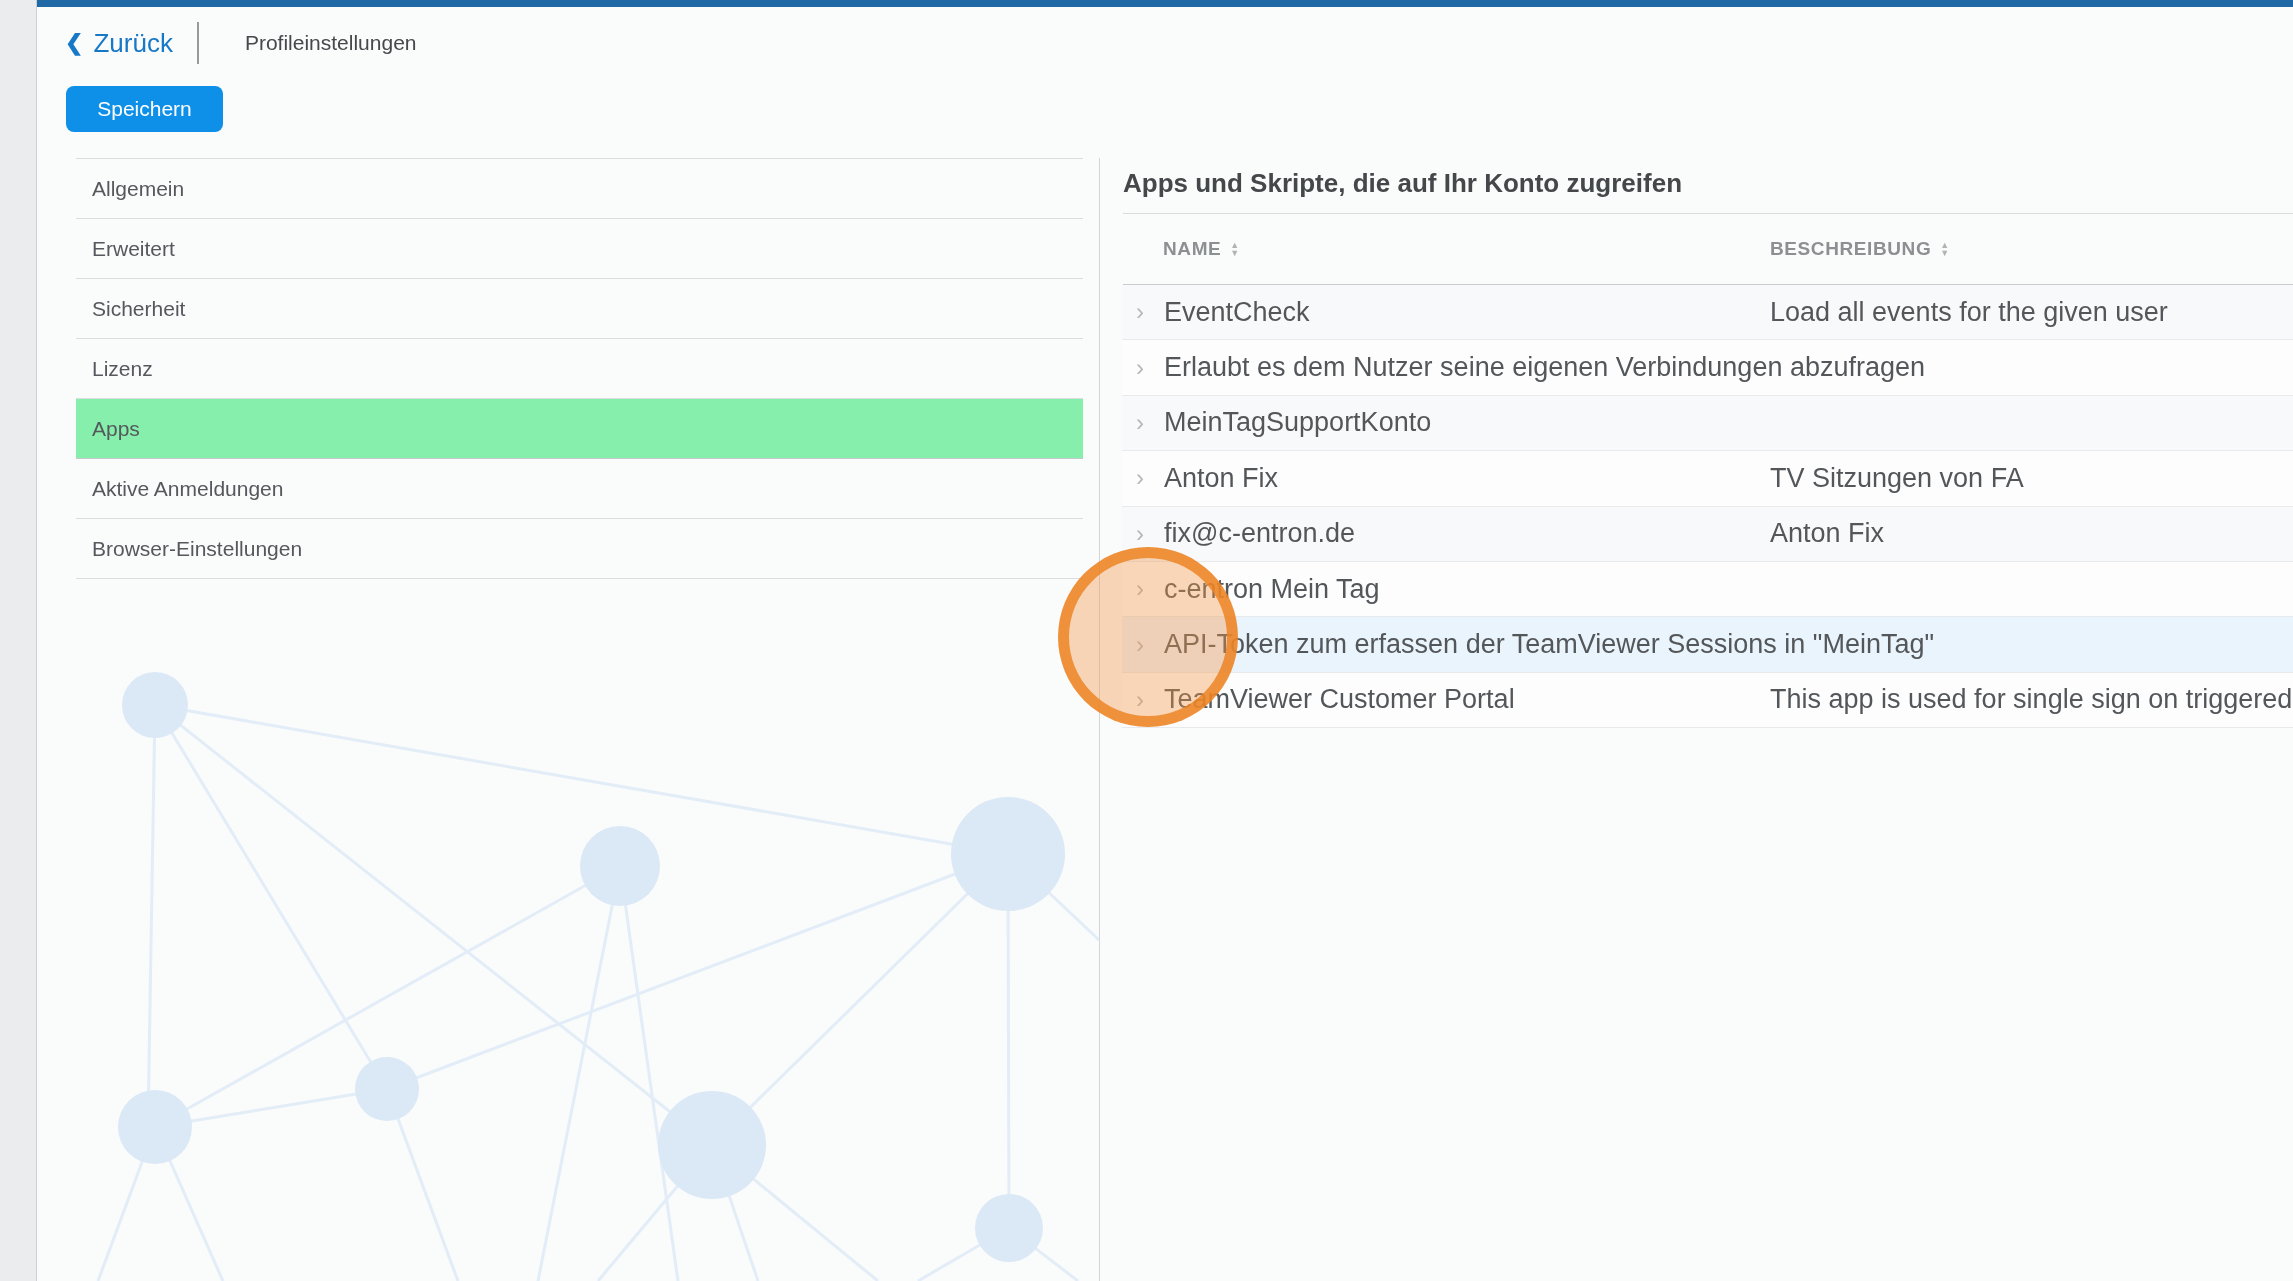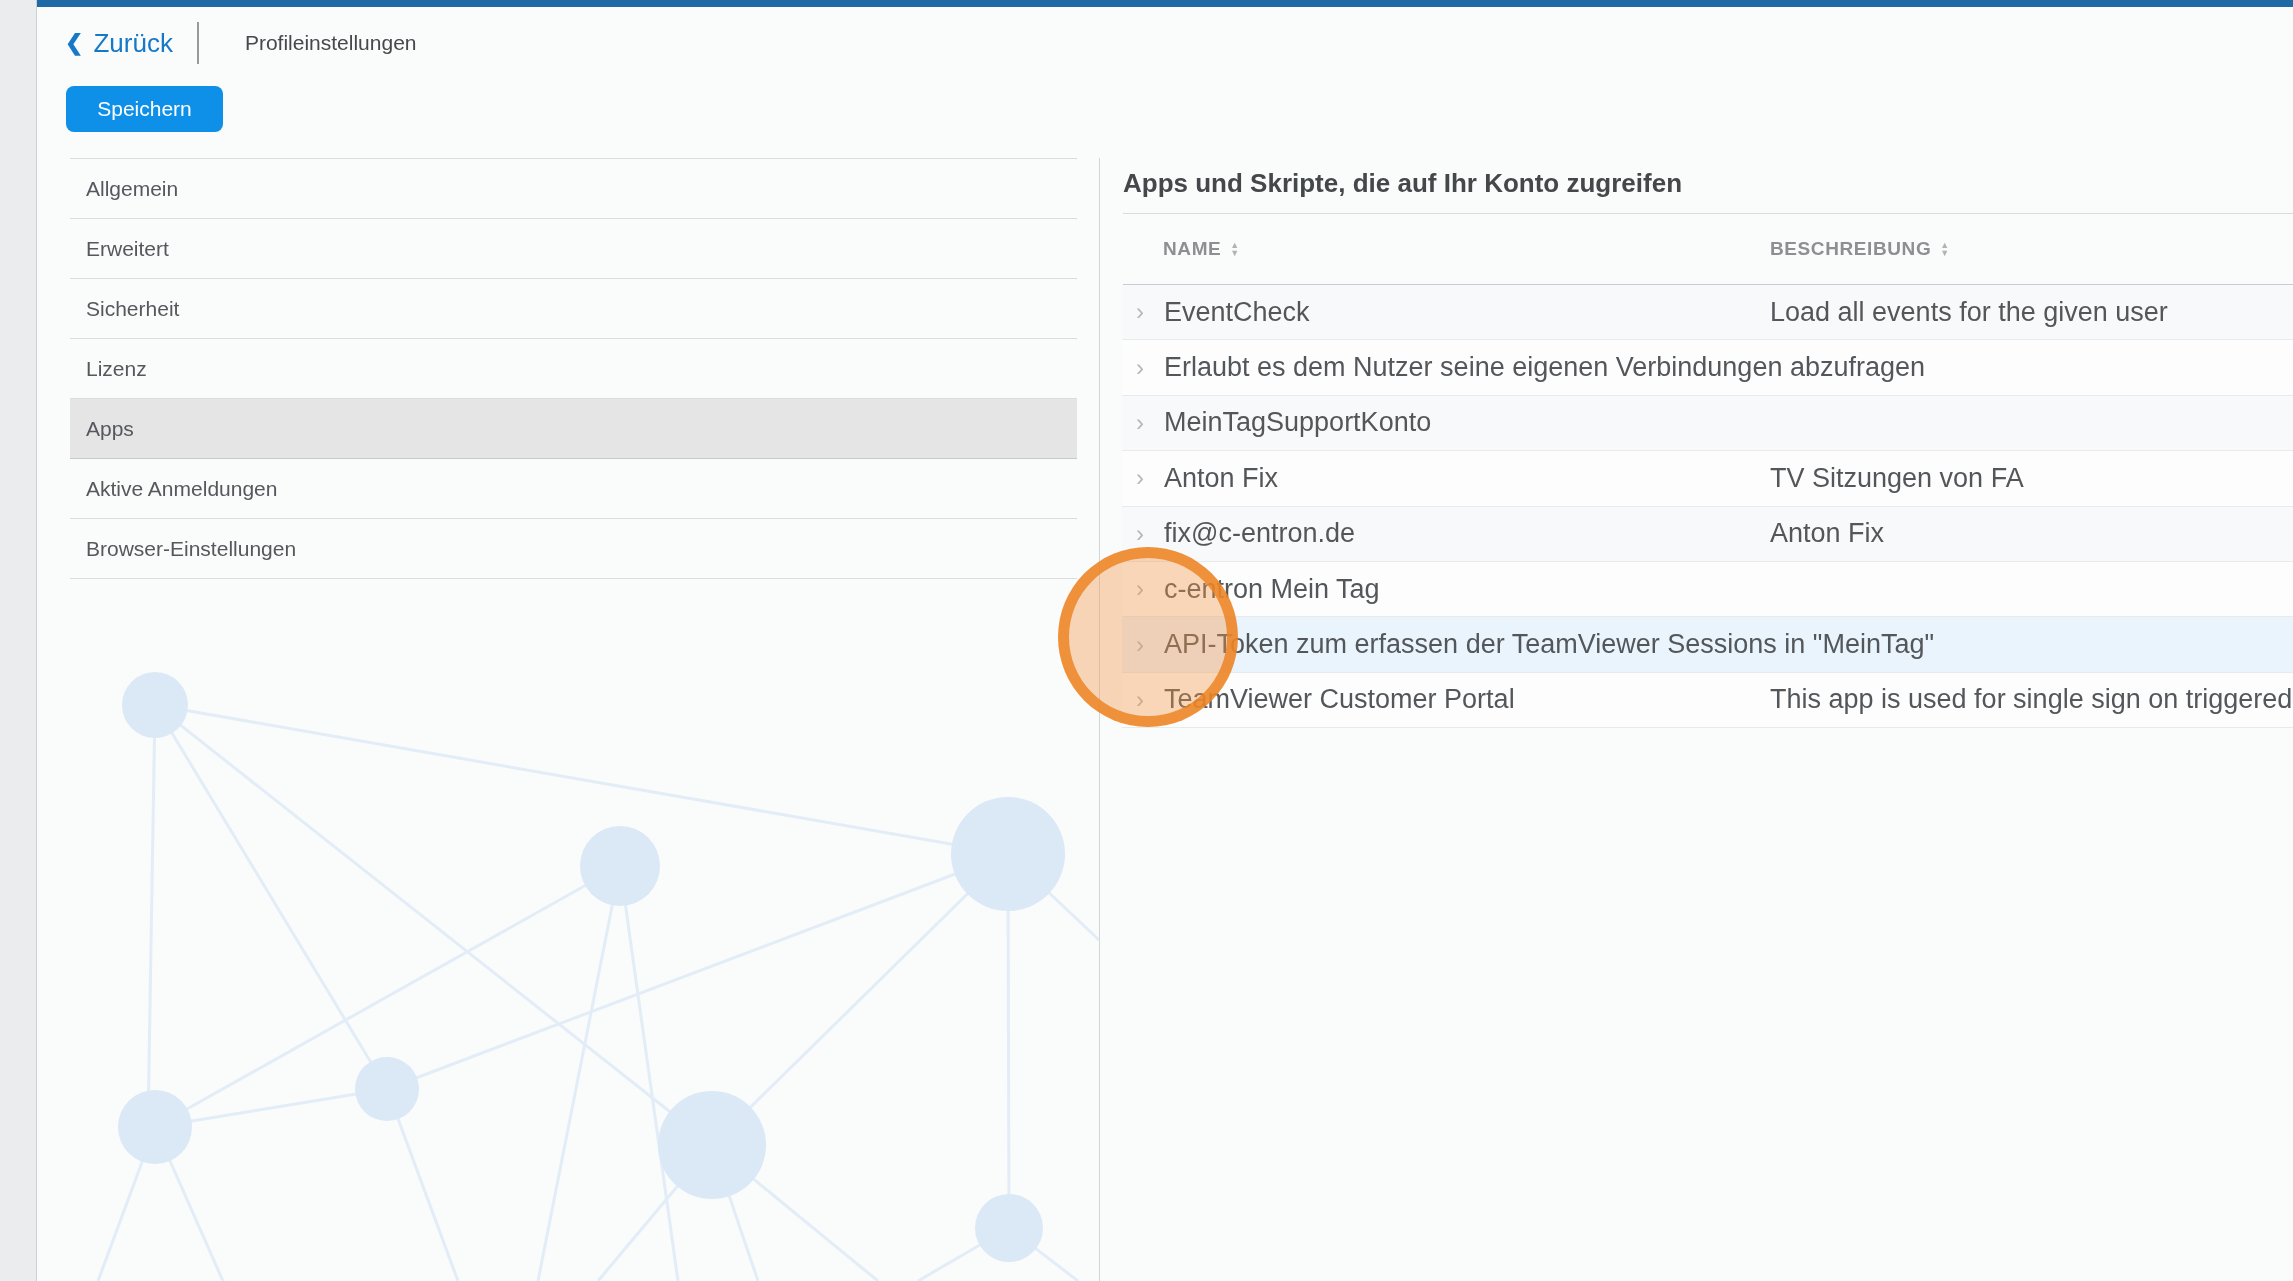--- a/index.html
+++ b/index.html
@@ -20,24 +20,24 @@
   .back-label { font-size:26px; }
   .hsep { width:2px; height:42px; background:#97999c; margin-left:24px; }
   .page-title { font-size:21px; color:#46484b; margin-left:46px; }
 
   .save-btn { position:absolute; left:66px; top:86px; width:157px; height:46px;
     background:#0e90e9; color:#fff; font-size:21px; border:none; border-radius:8px;
     display:flex; align-items:center; justify-content:center; cursor:pointer; z-index:2;
     font-family:"Liberation Sans", sans-serif; }
 
   
-  .sidebar { position:absolute; left:70px; top:158px; width:1007px; z-index:2; border-top:1px solid #dadde0; }
+  .sidebar { position:absolute; left:76px; top:158px; width:1007px; z-index:2; border-top:1px solid #dadde0; }
   .nav-item { height:60px; display:flex; align-items:center; padding-left:16px;
     font-size:21px; color:#55585c; border-bottom:1px solid #dadde0; cursor:pointer; background:transparent; }
-  .nav-item.active { background:#e5e5e5; border-bottom-color:#c3c9ce; }
+  .nav-item.active { background:#86efac; border-bottom-color:#c3c9ce; }
 
   
   .network { position:absolute; left:38px; top:640px; width:1061px; height:641px; z-index:0; }
 
   
   .vdivider { position:absolute; left:1099px; top:158px; bottom:0; width:1px; background:#d2d6d9; z-index:1; }
 
   
   .main { position:absolute; left:1123px; top:0; right:0; bottom:0; z-index:2; }
   .main-heading { position:absolute; left:0; top:168px; font-size:26px; color:#45484b; white-space:nowrap; }

